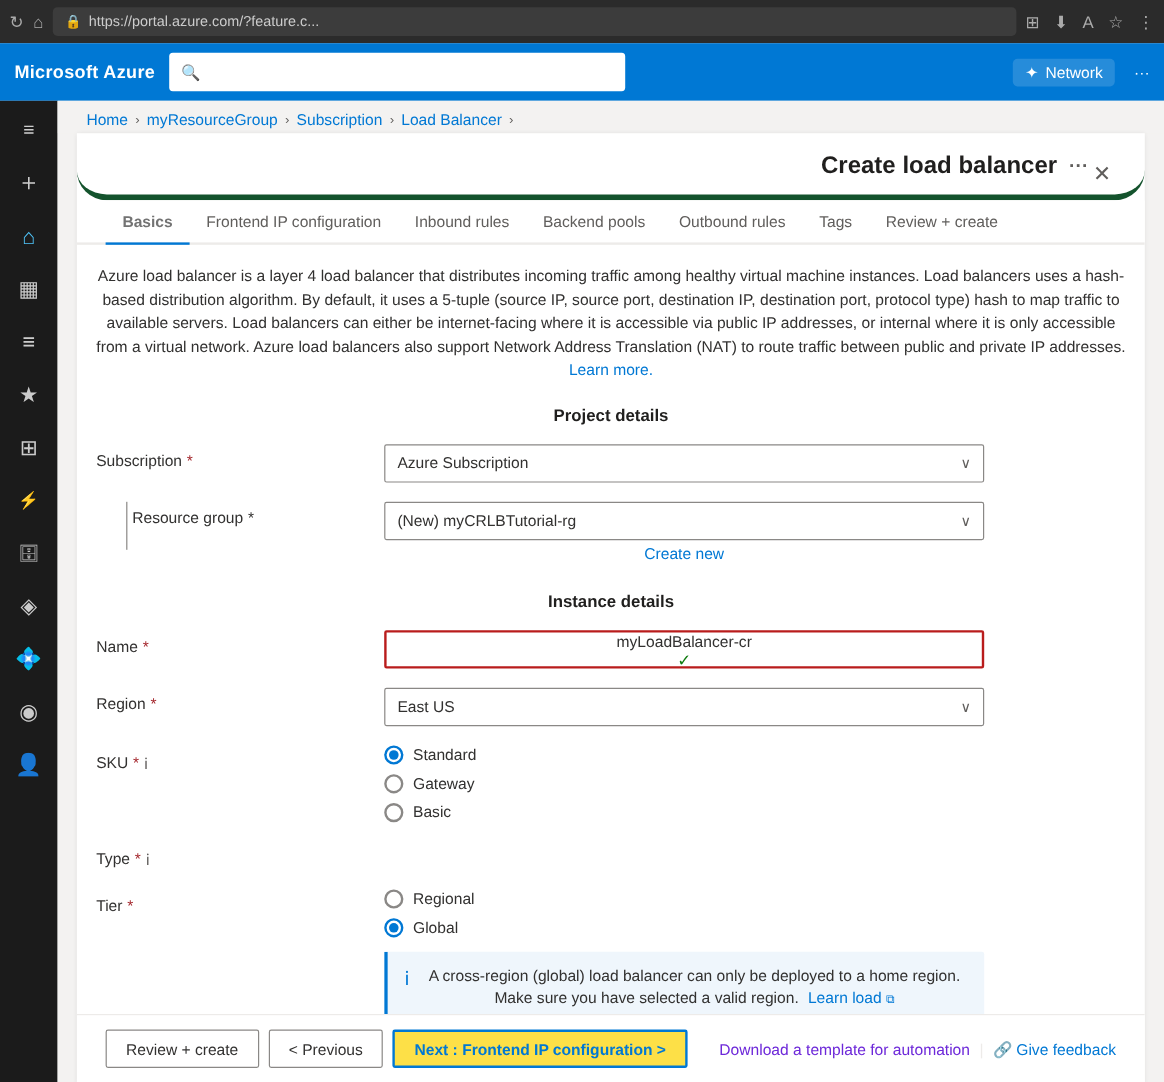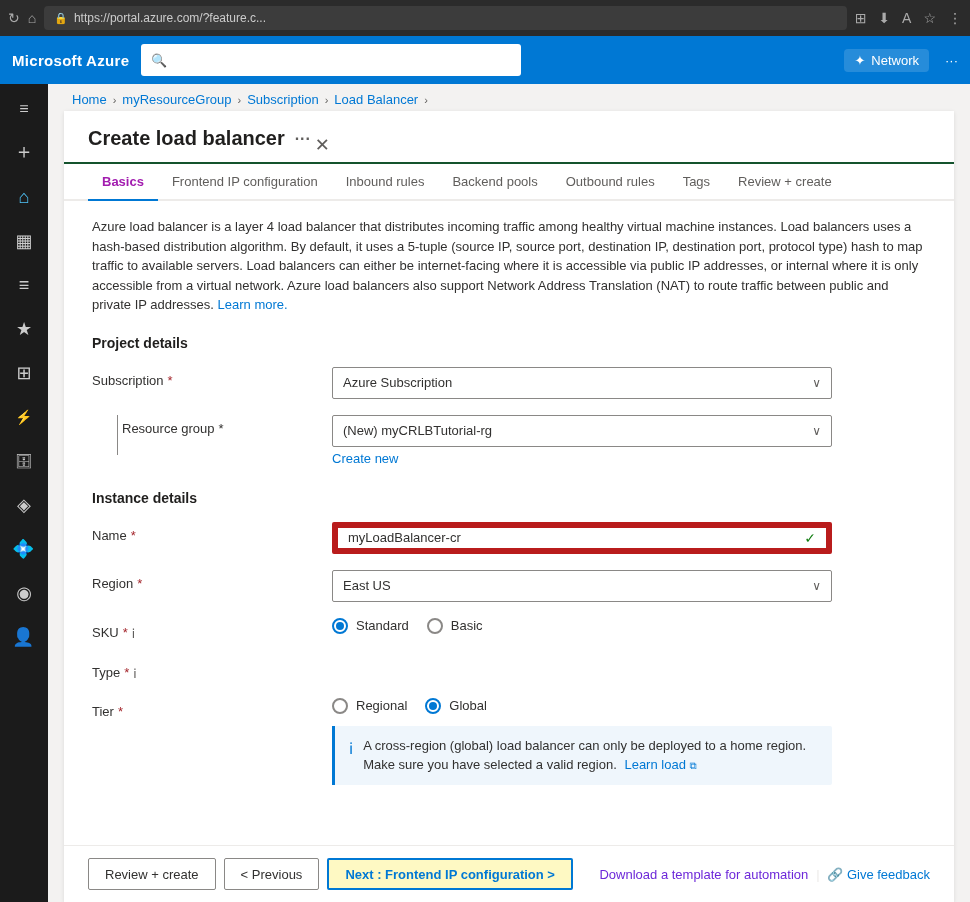--- a/index.html
+++ b/index.html
@@ -33,32 +33,32 @@
     
     .content-area { flex: 1; background: #f3f2f1; display: flex; flex-direction: column; overflow: hidden; }
 
     
     .breadcrumb { padding: 8px 24px 4px; display: flex; align-items: center; gap: 6px; font-size: 13px; background: #f3f2f1; }
     .breadcrumb a { color: #0078d4; text-decoration: none; }
     .breadcrumb-sep { color: #605e5c; font-size: 11px; }
 
     
     .panel { background: white; margin: 0 16px 0 16px; flex: 1; display: flex; flex-direction: column; overflow: hidden; box-shadow: 0 1px 4px rgba(0,0,0,0.1); }
-    .panel-header { padding: 16px 24px 0; display: flex; align-items: center; justify-content: flex-start; border-bottom: 2px solid #14532d; }
+    .panel-header { padding: 16px 24px 0; display: flex; align-items: center; justify-content: flex-end; border-bottom: 5px solid #14532d; border-radius: 25px; }
     .panel-title { font-size: 20px; font-weight: 600; color: #201f1e; padding-bottom: 12px; display: flex; align-items: center; gap: 10px; }
     .panel-title-dots { color: #605e5c; font-size: 16px; cursor: pointer; }
     .close-btn { color: #605e5c; font-size: 18px; cursor: pointer; padding: 4px; line-height: 1; }
 
     
     .tabs { display: flex; border-bottom: 2px solid #edebe9; padding: 0 24px; background: white; }
     .tab { padding: 10px 14px; font-size: 13px; color: #605e5c; cursor: pointer; border-bottom: 2px solid transparent; margin-bottom: -2px; white-space: nowrap; }
-    .tab.active { color: #a21caf; border-bottom-color: #0078d4; font-weight: 600; }
-
-    
-    .panel-body { padding: 16px 28px; overflow-y: auto; flex: 1; }
+    .tab.active { color: #737373; border-bottom-color: #0078d4; font-weight: 600; }
+
+    
+    .panel-body { padding: 16px 16px; overflow-y: auto; flex: 1; text-align: center; }
 
     
     .description { font-size: 13px; color: #323130; line-height: 1.5; margin-bottom: 20px; max-width: 860px; }
     .desc-link { color: #0078d4; text-decoration: none; }
 
     
     .section-title { font-size: 14px; font-weight: 600; color: #201f1e; margin-bottom: 16px; }
 
     
     .form-section { margin-bottom: 24px; }
@@ -69,42 +69,42 @@
     .form-input-area { flex: 1; max-width: 500px; }
 
     
     .dropdown { width: 100%; border: 1px solid #8a8886; border-radius: 2px; height: 32px; display: flex; align-items: center; padding: 0 10px; justify-content: space-between; background: white; cursor: pointer; font-size: 13px; }
     .dropdown-arrow { color: #605e5c; font-size: 12px; }
 
     
     .create-new { color: #0078d4; font-size: 13px; text-decoration: none; margin-top: 4px; display: inline-block; cursor: pointer; }
 
     
-    .radio-group { display: flex; flex-direction: row; gap: 18px; }
+    .radio-group { display: flex; flex-direction: column; gap: 8px; }
     .radio-item { display: flex; align-items: center; gap: 8px; font-size: 13px; cursor: pointer; }
     .radio-circle { width: 16px; height: 16px; border-radius: 50%; border: 2px solid #8a8886; display: flex; align-items: center; justify-content: center; background: white; flex-shrink: 0; }
     .radio-circle.selected { border-color: #0078d4; }
     .radio-circle.selected::after { content: ''; width: 8px; height: 8px; border-radius: 50%; background: #0078d4; }
     .radio-label { color: #323130; }
 
     
-    .input-with-check { width: 100%; border: 6px solid #b91c1c; border-radius: 2px; height: 32px; display: flex; align-items: center; padding: 0 10px; background: white; justify-content: space-between; }
+    .input-with-check { width: 100%; border: 2px solid #b91c1c; border-radius: 2px; height: 32px; display: flex; align-items: center; padding: 0 10px; background: white; justify-content: space-between; flex-direction: column; }
     .input-text { font-size: 13px; color: #323130; }
     .check-icon { color: #107c10; font-size: 14px; }
 
     
     .info-box { background: #eff6fc; border-left: 3px solid #0078d4; padding: 10px 14px; margin-top: 8px; display: flex; gap: 10px; border-radius: 0 2px 2px 0; max-width: 600px; }
     .info-box-icon { color: #0078d4; font-size: 16px; flex-shrink: 0; margin-top: 1px; }
     .info-box-text { font-size: 13px; color: #323130; line-height: 1.5; }
 
     
     .panel-footer { border-top: 1px solid #edebe9; padding: 12px 24px; display: flex; align-items: center; gap: 8px; background: white; }
     .btn { height: 32px; padding: 0 16px; border-radius: 2px; font-size: 13px; cursor: pointer; display: flex; align-items: center; justify-content: center; border: 1px solid; }
     .btn-default { background: white; border-color: #8a8886; color: #323130; }
-    .btn-primary { background: #fef9c3; border-color: #0078d4; color: #0078d4; border-width: 2px; font-weight: 600; }
+    .btn-primary { background: #fde047; border-color: #0078d4; color: #0078d4; border-width: 2px; font-weight: 600; }
     .footer-spacer { flex: 1; }
     .footer-link { color: #6d28d9; font-size: 13px; text-decoration: none; cursor: pointer; display: flex; align-items: center; gap: 4px; }
     .footer-feedback { color: #0078d4; font-size: 13px; cursor: pointer; display: flex; align-items: center; gap: 3px; }
   </style>
 </head>
 <body>
 
 <div class="browser-bar">
   <span class="browser-bar-icon">↻</span>
   <span class="browser-bar-icon">⌂</span>
@@ -263,20 +263,24 @@
               <span class="info-icon" style="color:#605e5c;font-size:13px;">ℹ</span>
             </div>
             <div class="form-input-area">
               <div class="radio-group">
                 <label class="radio-item">
                   <div class="radio-circle selected"></div>
                   <span class="radio-label">Standard</span>
                 </label>
                 <label class="radio-item">
                   <div class="radio-circle"></div>
+                  <span class="radio-label">Gateway</span>
+                </label>
+                <label class="radio-item">
+                  <div class="radio-circle"></div>
                   <span class="radio-label">Basic</span>
                 </label>
               </div>
             </div>
           </div>
 
           <div class="form-row">
             <div class="form-label">
               <span>Type</span>
               <span class="required">*</span>

